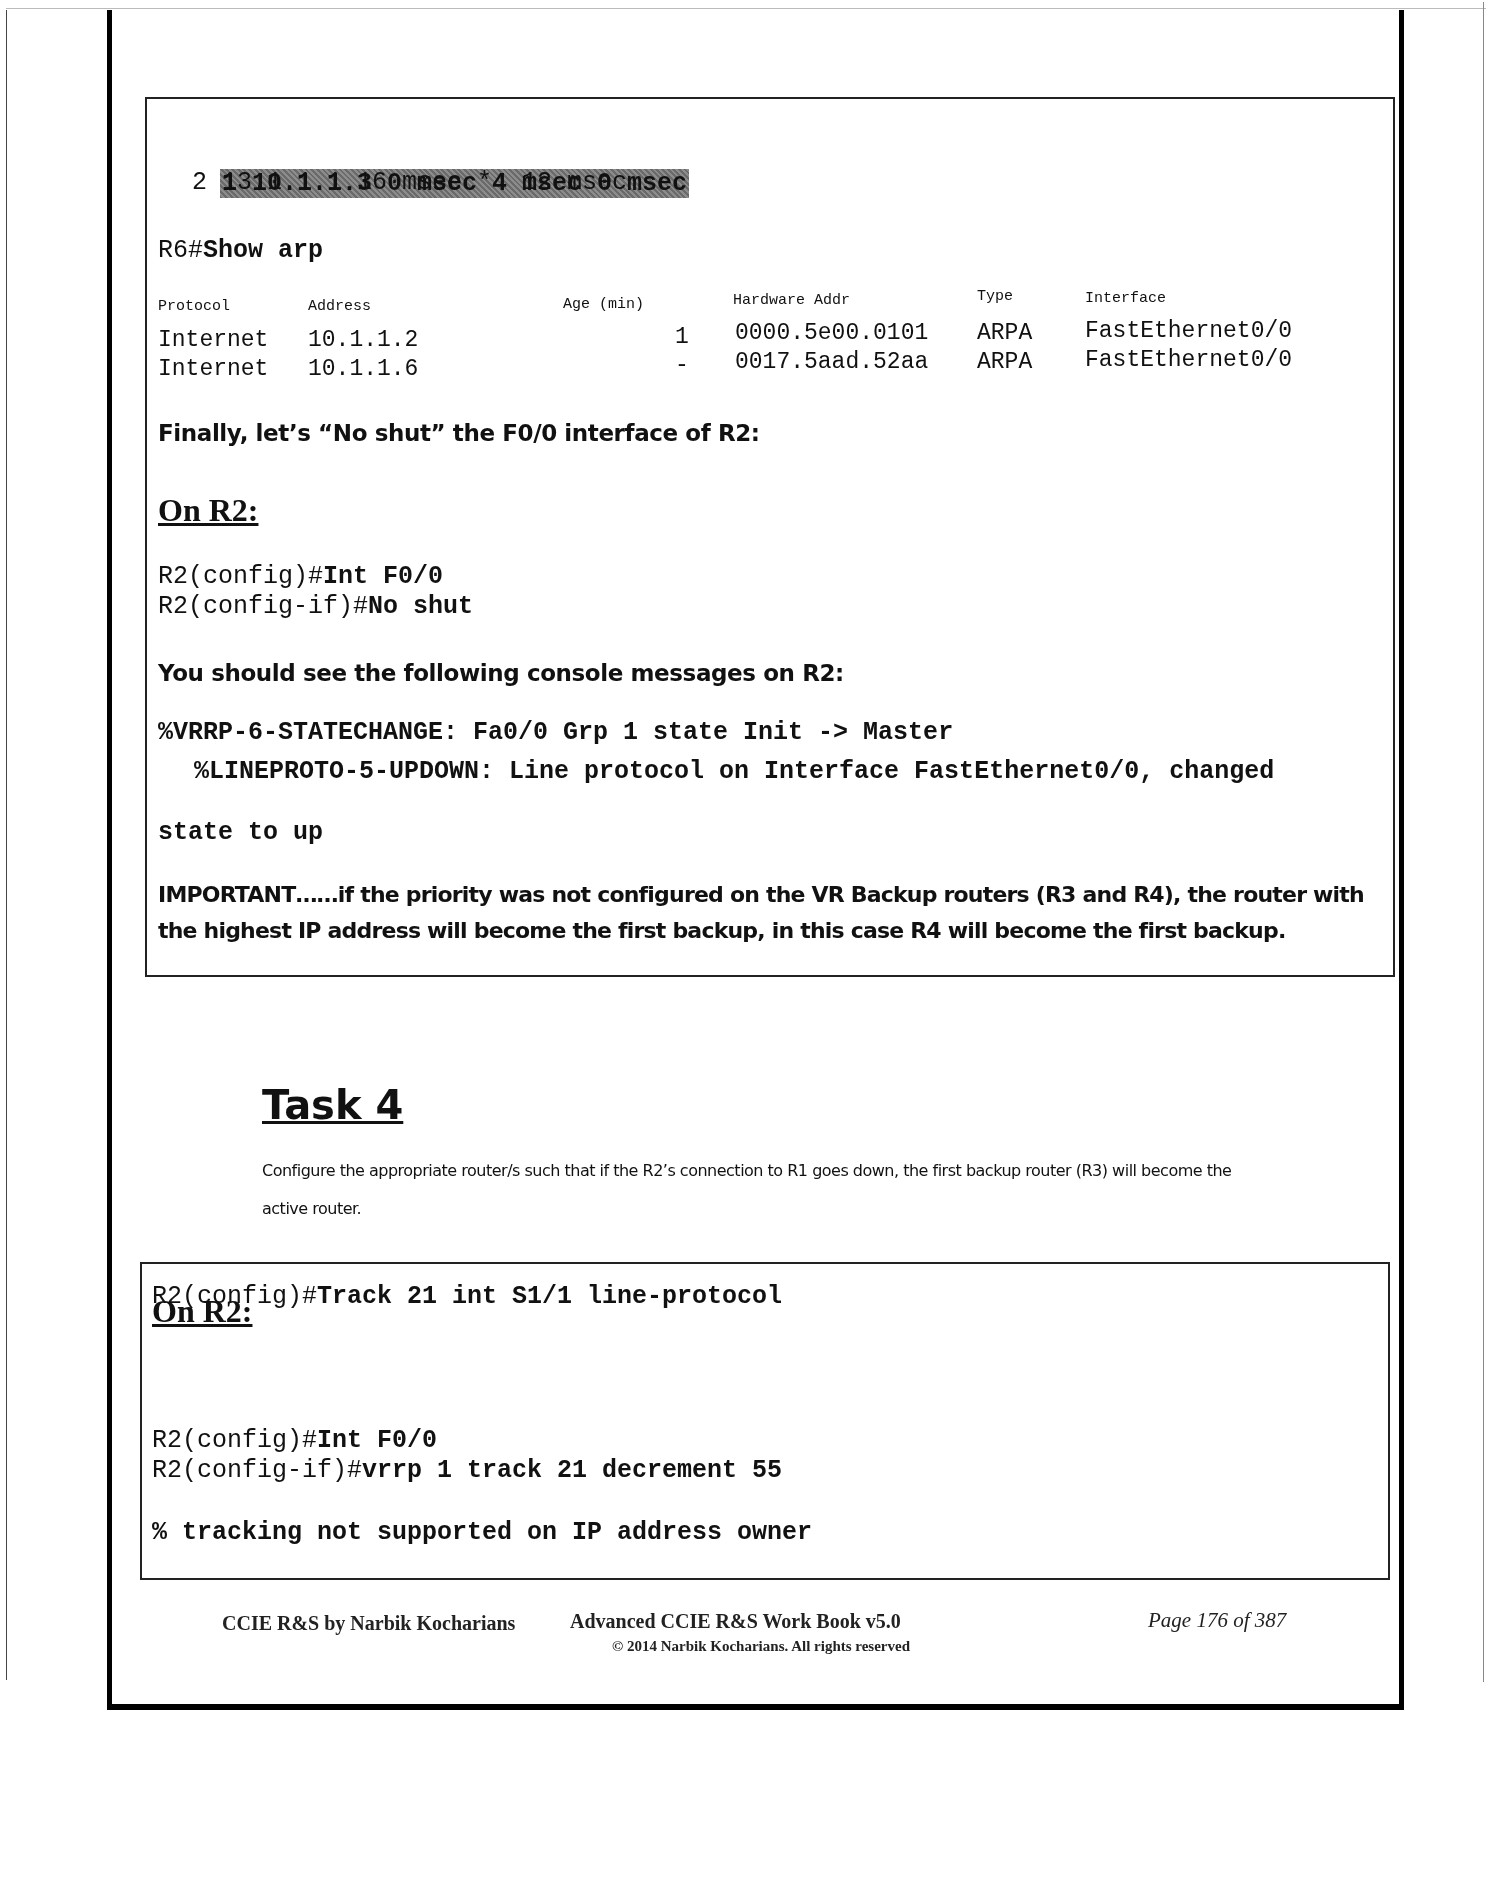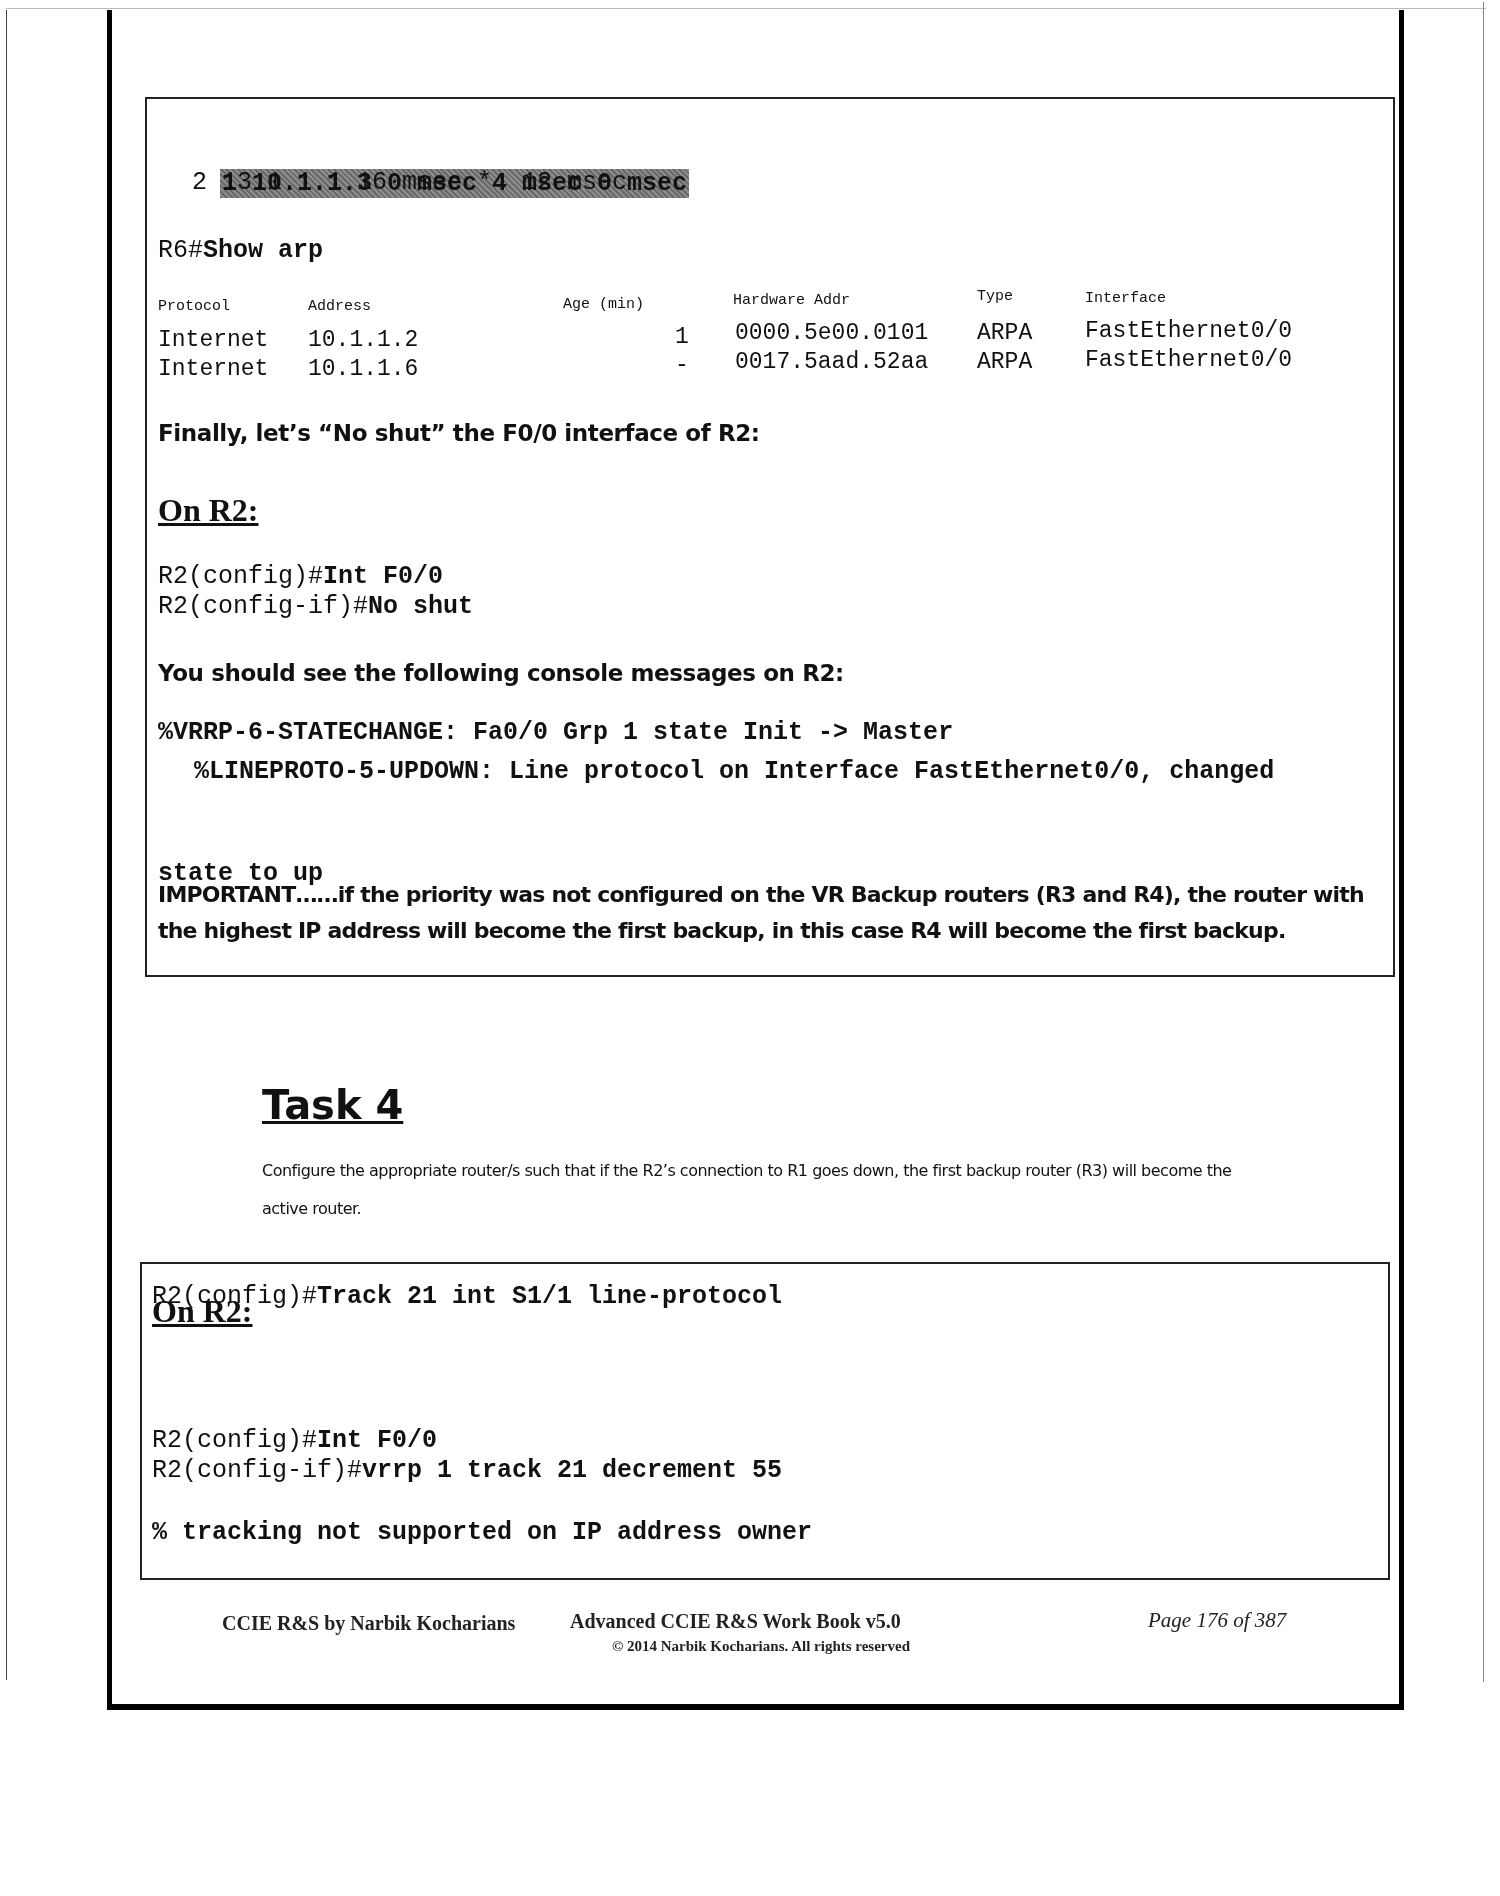--- a/index.html
+++ b/index.html
@@ -97,21 +97,21 @@
 <div class="abs serif heading" style="left:158px; top:492px;">On R2:</div>
 
 <div class="abs mono cmd" style="left:158px; top:562px;"><span>R2(config)#</span><b>Int F0/0</b></div>
 <div class="abs mono cmd" style="left:158px; top:592px;"><span>R2(config-if)#</span><b>No shut</b></div>
 
 <div class="abs sans prose" style="left:158px; top:660px;">You should see the following console messages on R2:</div>
 
 <div class="abs mono cmd" style="left:158px; top:718px; font-weight:bold;">%VRRP-6-STATECHANGE: Fa0/0 Grp 1 state Init -&gt; Master</div>
 
 <div class="abs mono cmd" style="left:158px; top:757px; font-weight:bold;margin-left:36px;">%LINEPROTO-5-UPDOWN: Line protocol on Interface FastEthernet0/0, changed</div>
-<div class="abs mono cmd" style="left:158px; top:859px; font-weight:bold;">state to up</div>
+<div class="abs mono cmd" style="left:158px; top:818px; font-weight:bold;">state to up</div>
 
 <div class="abs sans prose" style="left:158px; top:882px; font-size:22px; letter-spacing:-0.8px;">IMPORTANT……if the priority was not configured on the VR Backup routers (R3 and R4), the router with</div>
 <div class="abs sans prose" style="left:158px; top:918px; font-size:22px; letter-spacing:-0.8px;">the highest IP address will become the first backup, in this case R4 will become the first backup.</div>
 
 <div class="abs task-title" style="left:262px; top:1082px;">Task 4</div>
 <div class="abs sans task-body" style="left:262px; top:1152px;">Configure the appropriate router/s such that if the R2’s connection to R1 goes down, the first backup router (R3) will become the active router.</div>
 
 <div class="box box2"></div>
 
 <div class="abs serif heading" style="left:152px; top:1293px;">On R2:</div>

